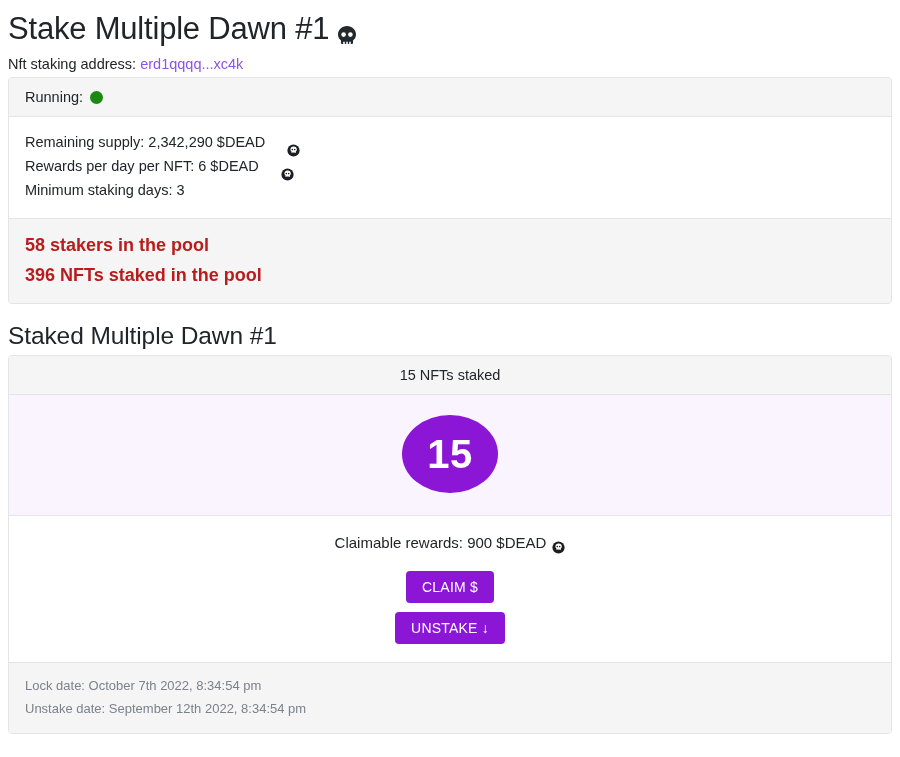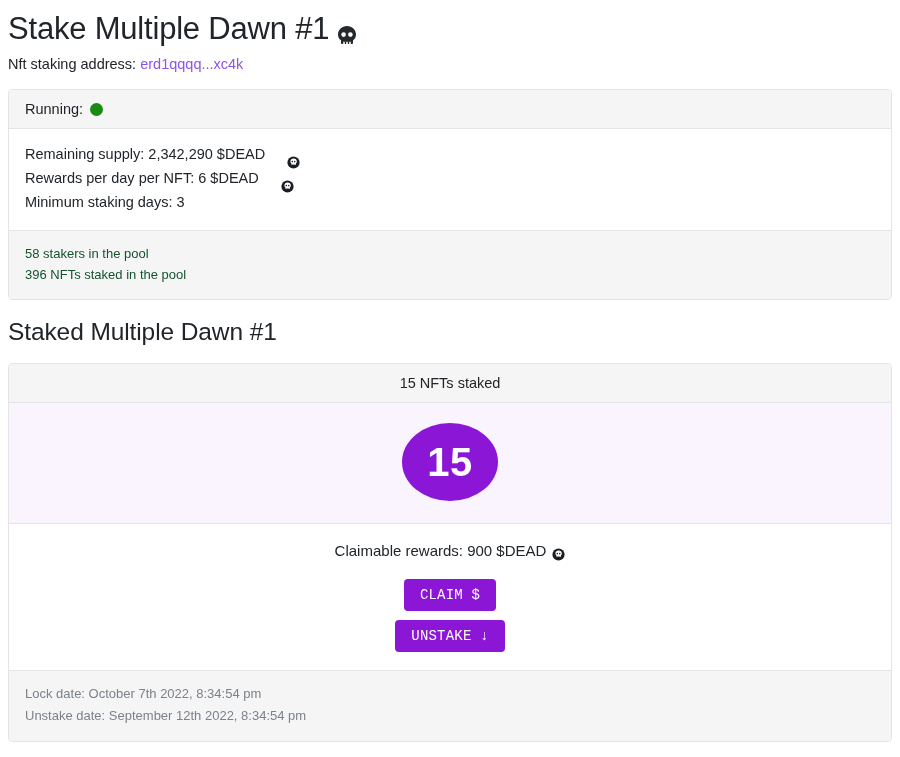--- a/index.html
+++ b/index.html
@@ -56,21 +56,21 @@
     margin: 17px 0 0 0;
     letter-spacing: -0.1px;
     color: #212529;
   }
 
   
   .card {
     border: 1px solid #e3e4e6;
     border-radius: 4px;
     background: #ffffff;
-    margin-top: 17px;
+    margin-top: 5px;
     overflow: hidden;
   }
   .card-header {
     background: #f5f5f6;
     border-bottom: 1px solid #e3e4e6;
     padding: 11px 16px;
     font-size: 14.5px;
     color: #212529;
   }
   .card-header.center { text-align: center; }
@@ -88,23 +88,24 @@
   .card-body.plain-center {
     text-align: center;
     padding: 16px 16px 18px 16px;
   }
   .card-footer {
     background: #f5f5f6;
     border-top: 1px solid #e3e4e6;
     padding: 12px 16px 13px 16px;
   }
   .muted-line {
-    color: #14532d;
-    font-size: 13px;
+    color: #b91c1c;
+    font-size: 18px;
     line-height: 1.62;
+    font-weight: bold;
   }
   .footer-line {
     color: #7b828a;
     font-size: 13px;
     line-height: 1.72;
   }
 
   
   .running-row {
     display: flex;
@@ -166,21 +167,21 @@
     flex-direction: column;
     align-items: center;
     gap: 9px;
     margin-top: 17px;
   }
   .btn {
     background: #8b16d6;
     color: #ffffff;
     border: none;
     border-radius: 4px;
-    font-family: Liberation Mono, monospace;
+    font-family: Liberation Sans, sans-serif;
     font-size: 14px;
     padding: 8px 16px;
     cursor: pointer;
     letter-spacing: 0.2px;
     white-space: nowrap;
   }
 </style>
 </head>
 <body>
 

